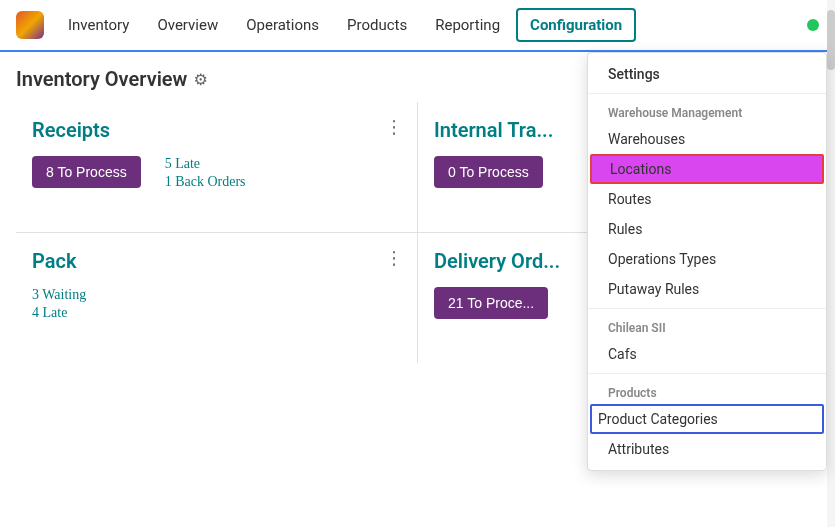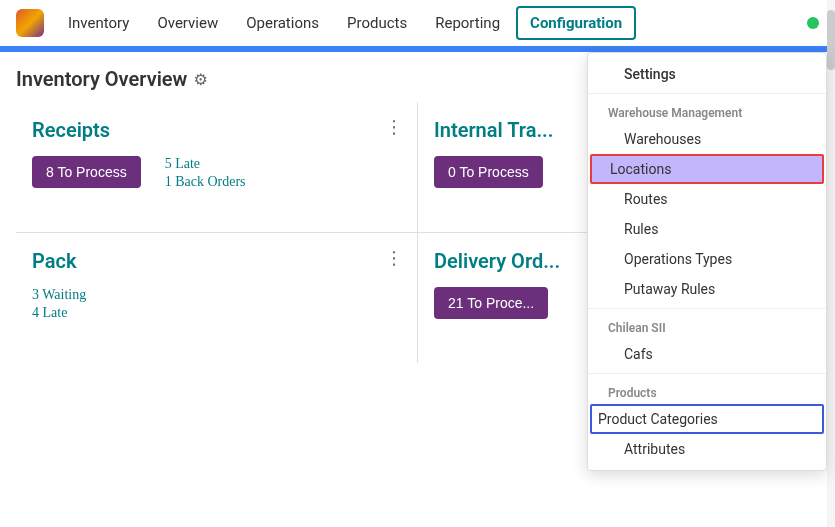--- a/index.html
+++ b/index.html
@@ -4,21 +4,21 @@
   <style>
     * { box-sizing: border-box; margin: 0; padding: 0; }
     body { font-family: -apple-system, BlinkMacSystemFont, 'Segoe UI', Roboto, sans-serif; font-size: 14px; background: #fff; color: #333; width: 835px; height: 527px; overflow: hidden; }
 
     
     .top-nav {
       display: flex;
       align-items: center;
       padding: 0 16px;
       height: 52px;
-      border-bottom: 6px solid #3b82f6;
+      border-bottom: 2px solid #3b82f6;
       gap: 4px;
     }
     .nav-logo {
       width: 28px; height: 28px;
       background: linear-gradient(135deg, #e05a2b 0%, #f0a500 50%, #7b2d8b 100%);
       border-radius: 6px;
       margin-right: 8px;
       flex-shrink: 0;
     }
     .nav-item {
@@ -145,27 +145,27 @@
       right: 8px;
       width: 240px;
       background: #fff;
       border: 1px solid #ddd;
       box-shadow: 0 4px 16px rgba(0,0,0,0.15);
       border-radius: 4px;
       z-index: 100;
       padding: 6px 0;
     }
     .dropdown-item {
-      padding: 7px 36px;
+      padding: 7px 20px;
       cursor: pointer;
       font-size: 14px;
       color: #333;
     }
     .dropdown-item.highlighted-locations {
-      background: #c4b5fd;
+      background: #d946ef;
       border: 2px solid #e53e3e;
       padding: 5px 18px;
       margin: 0 2px;
       border-radius: 2px;
     }
     .dropdown-item.highlighted-product-cat {
       border: 2px solid #3b5bdb;
       padding: 5px 6px;
       margin: 0 2px;
       border-radius: 2px;

